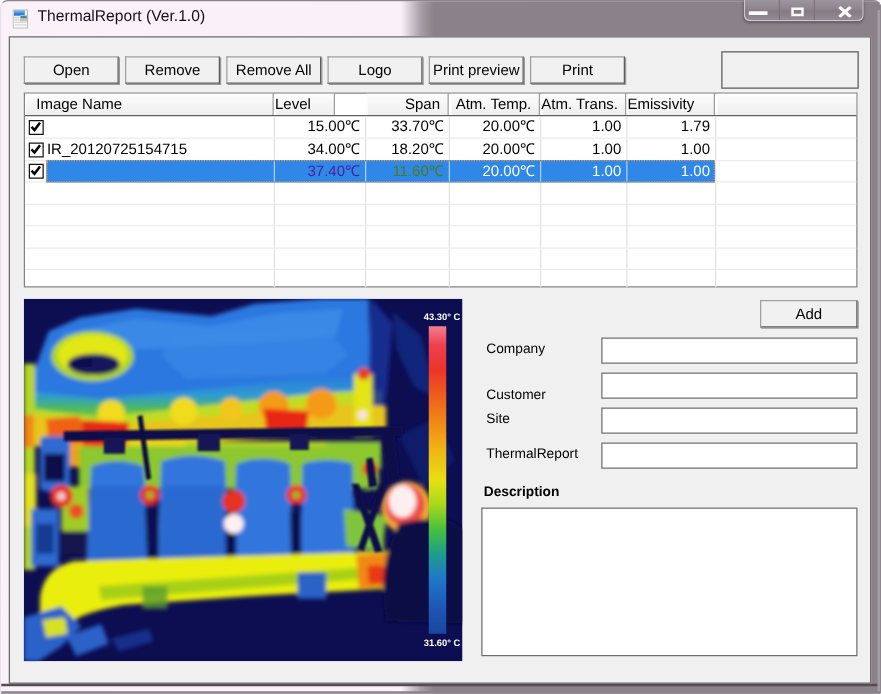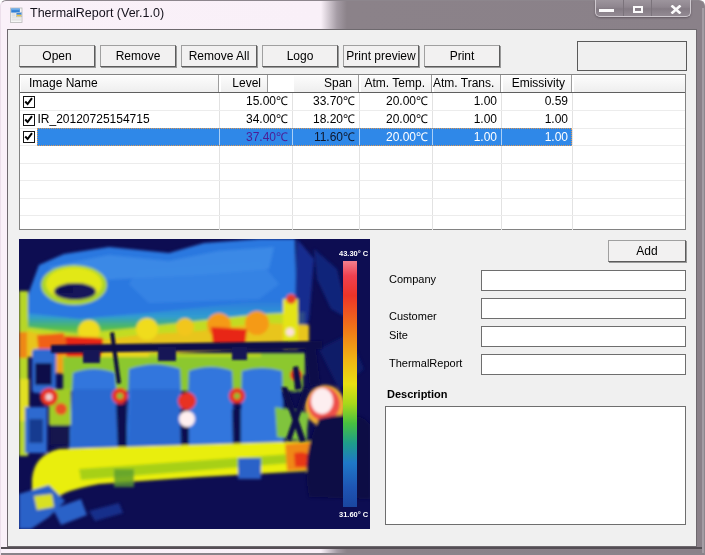--- a/index.html
+++ b/index.html
@@ -81,25 +81,25 @@
 <div class="btn" style="left:19px;top:45px;width:76px;text-align:center;">Open</div>
 <div class="btn" style="left:100px;top:45px;width:76px;">Remove</div>
 <div class="btn" style="left:181px;top:45px;width:76px;">Remove All</div>
 <div class="btn" style="left:262px;top:45px;width:76px;">Logo</div>
 <div class="btn" style="left:343px;top:45px;width:76px;">Print preview</div>
 <div class="btn" style="left:424px;top:45px;width:76px;">Print</div>
 <div id="logobox"></div>
 
 <div id="tbl">
   <div class="hcell" style="left:0;width:199px;"><span style="margin-left:9px">Image Name</span></div>
-  <div class="hcell" style="left:200px;width:48px;text-align:right"><span style="margin-right:6px">Level</span></div>
+  <div class="hcell" style="left:200px;width:48px;"><span style="margin-right:6px">Level</span></div>
   <div class="hcell" style="left:273px;width:66px;text-align:right"><span style="margin-right:6px">Span</span></div>
   <div class="hcell" style="left:340px;width:72px;text-align:right"><span style="margin-right:6px">Atm. Temp.</span></div>
   <div class="hcell" style="left:413px;width:68px;text-align:right"><span style="margin-right:6px">Atm. Trans.</span></div>
-  <div class="hcell" style="left:482px;width:70px;text-align:right"><span style="margin-right:6px">Emissivity</span></div>
+  <div class="hcell" style="left:482px;width:70px;text-align:left"><span style="margin-right:6px">Emissivity</span></div>
   <div class="hcell" style="left:553px;width:112px;border-right:none"></div>
   <div id="hbot"></div>
   <div class="vline" style="left:199px;height:137px"></div>
   <div class="vline" style="left:272px;height:137px"></div>
   <div class="vline" style="left:339px;height:137px"></div>
   <div class="vline" style="left:412px;height:137px"></div>
   <div class="vline" style="left:481px;height:137px"></div>
   <div class="vline" style="left:552px;height:137px"></div>
   <div class="hline" style="top:35px"></div>
   <div class="hline" style="top:53px"></div>
@@ -111,21 +111,21 @@
   <div class="row" style="top:18px;">
     <div class="cb">
         <svg width="9" height="9" viewBox="0 0 9 9">
           <path d="M1.2 4.5 L3.6 7 L8 1.2" stroke="#000" stroke-width="2" fill="none"></path>
         </svg>
       </div>
     <div class="num" style="left:100px;width:168px">15.00℃</div>
     <div class="num" style="left:270px;width:65px">33.70℃</div>
     <div class="num" style="left:335px;width:73px">20.00℃</div>
     <div class="num" style="left:405px;width:72px">1.00</div>
-    <div class="num" style="left:475px;width:73px">0.59</div>
+    <div class="num" style="left:475px;width:73px">1.79</div>
   </div>
   <div class="row" style="top:36px;">
     <div class="cb">
         <svg width="9" height="9" viewBox="0 0 9 9">
           <path d="M1.2 4.5 L3.6 7 L8 1.2" stroke="#000" stroke-width="2" fill="none"></path>
         </svg>
       </div>
     <div class="name">IR_20120725154715</div>
     <div class="num" style="left:100px;width:168px">34.00℃</div>
     <div class="num" style="left:270px;width:65px">18.20℃</div>
@@ -140,21 +140,21 @@
       <div style="position:absolute;left:321px;top:0;width:1px;height:100%;background:rgba(255,255,255,.6)"></div>
       <div style="position:absolute;left:394px;top:0;width:1px;height:100%;background:rgba(255,255,255,.6)"></div>
       <div style="position:absolute;left:463px;top:0;width:1px;height:100%;background:rgba(255,255,255,.6)"></div>
     </div>
     <div class="cb" style="top:3px">
         <svg width="9" height="9" viewBox="0 0 9 9">
           <path d="M1.2 4.5 L3.6 7 L8 1.2" stroke="#000" stroke-width="2" fill="none"></path>
         </svg>
       </div>
     <div class="num" style="left:100px;width:168px;color:#4c1d95;top:2px">37.40℃</div>
-    <div class="num" style="left:270px;width:65px;color:#0f172a;top:2px">11.60℃</div>
+    <div class="num" style="left:270px;width:65px;color:#4d7c0f;top:2px">11.60℃</div>
     <div class="num" style="left:335px;width:73px;color:#fff;top:2px">20.00℃</div>
     <div class="num" style="left:405px;width:72px;color:#fff;top:2px">1.00</div>
     <div class="num" style="left:475px;width:73px;color:#fff;top:2px">1.00</div>
   </div>
 </div>
 
 <svg id="thermal" viewBox="0 0 351 290" preserveAspectRatio="none">
   <defs>
     <filter id="b3" x="-20%" y="-20%" width="140%" height="140%">
         <feGaussianBlur stdDeviation="2.8"></feGaussianBlur>

